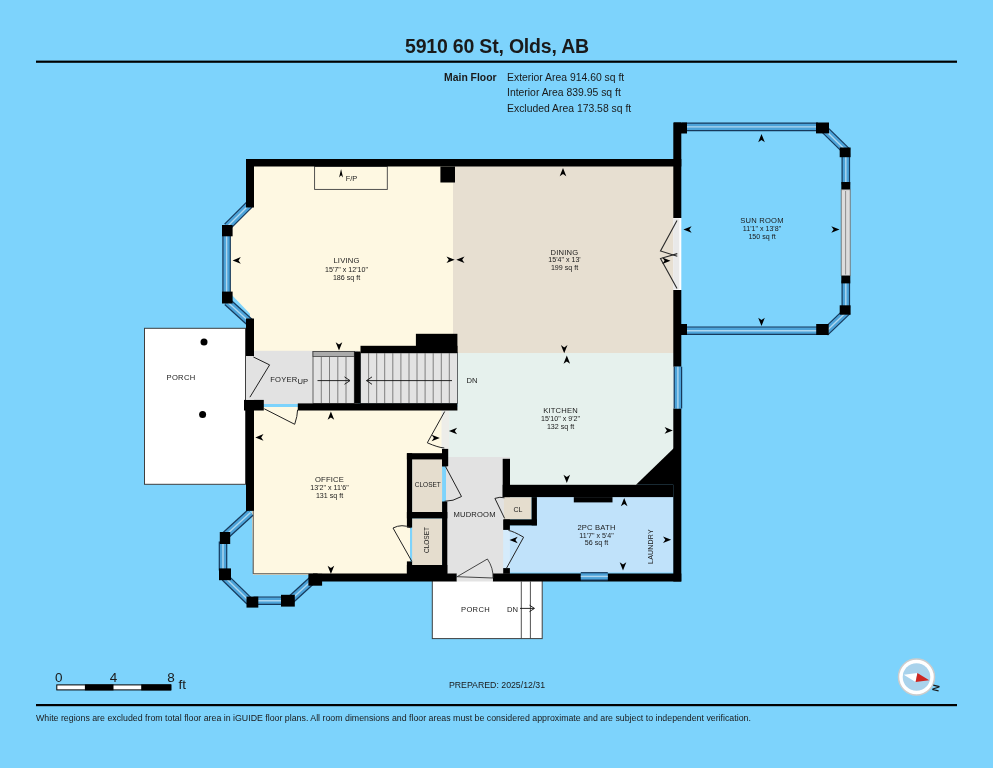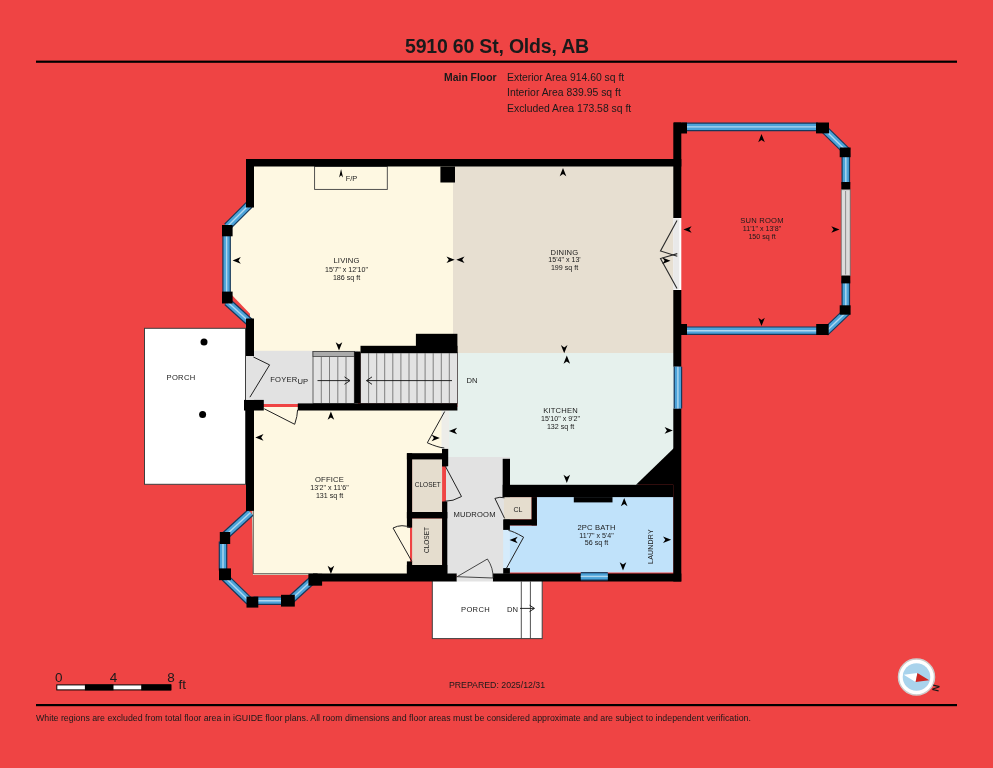--- a/index.html
+++ b/index.html
@@ -1,16 +1,16 @@
 <!DOCTYPE html>
 <html><head>
 <meta charset="utf-8">
 <style>
 html,body{margin:0;padding:0;background:#ffffff;}
-#page{position:relative;width:993px;height:768px;background:#ef4444;overflow:hidden;
+#page{position:relative;width:993px;height:768px;background:#7dd3fc;overflow:hidden;
 font-family:"Liberation Sans", sans-serif;}
 svg{position:absolute;left:0;top:0;}
 text{font-family:"Liberation Sans", sans-serif;fill:#1a1a1a;}
 </style>
 </head>
 <body>
 <div id="page">
 <svg width="993" height="768" viewBox="0 0 993 768">
 <defs>
 <path id="arr" d="M0,0 L-8.2,-3.3 L-5.9,0 L-8.2,3.3 Z" fill="#000"></path>

